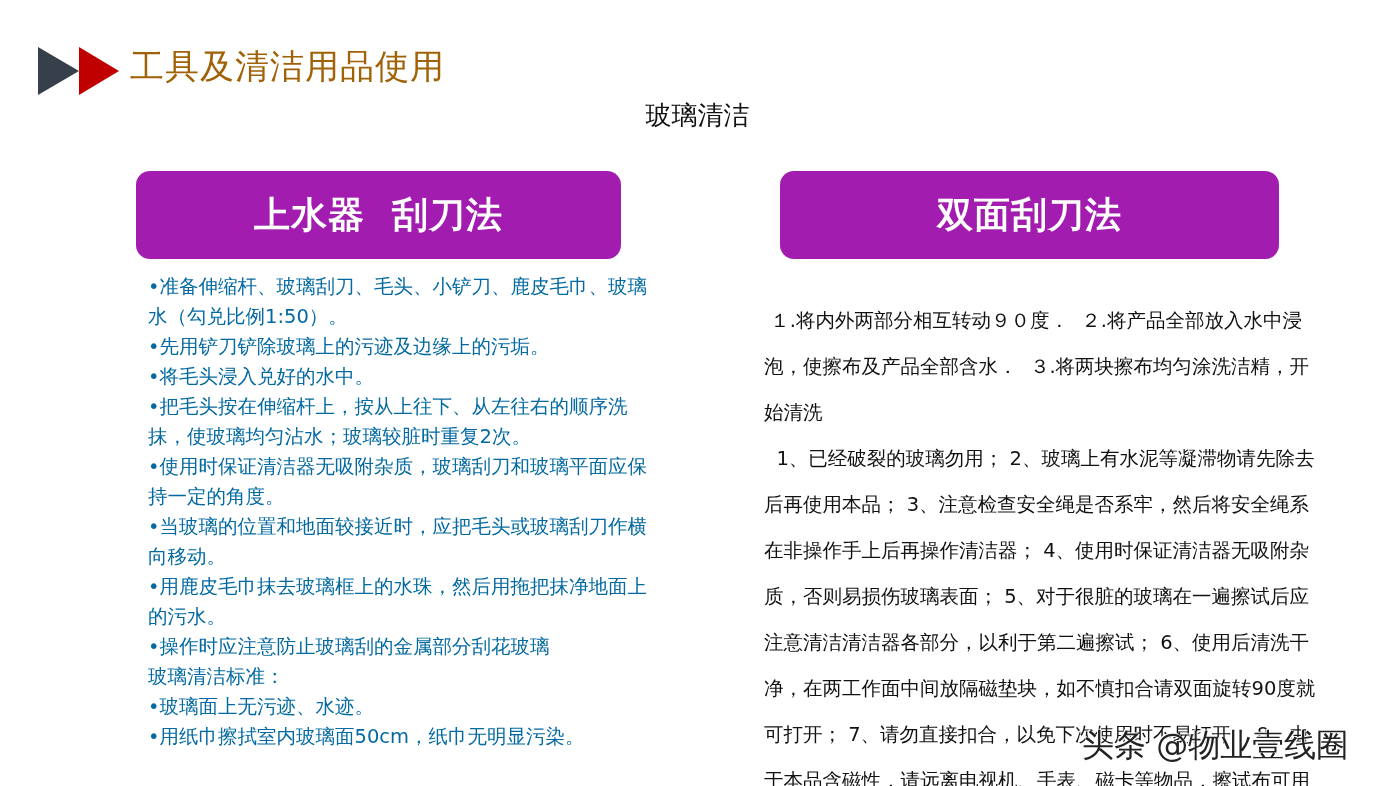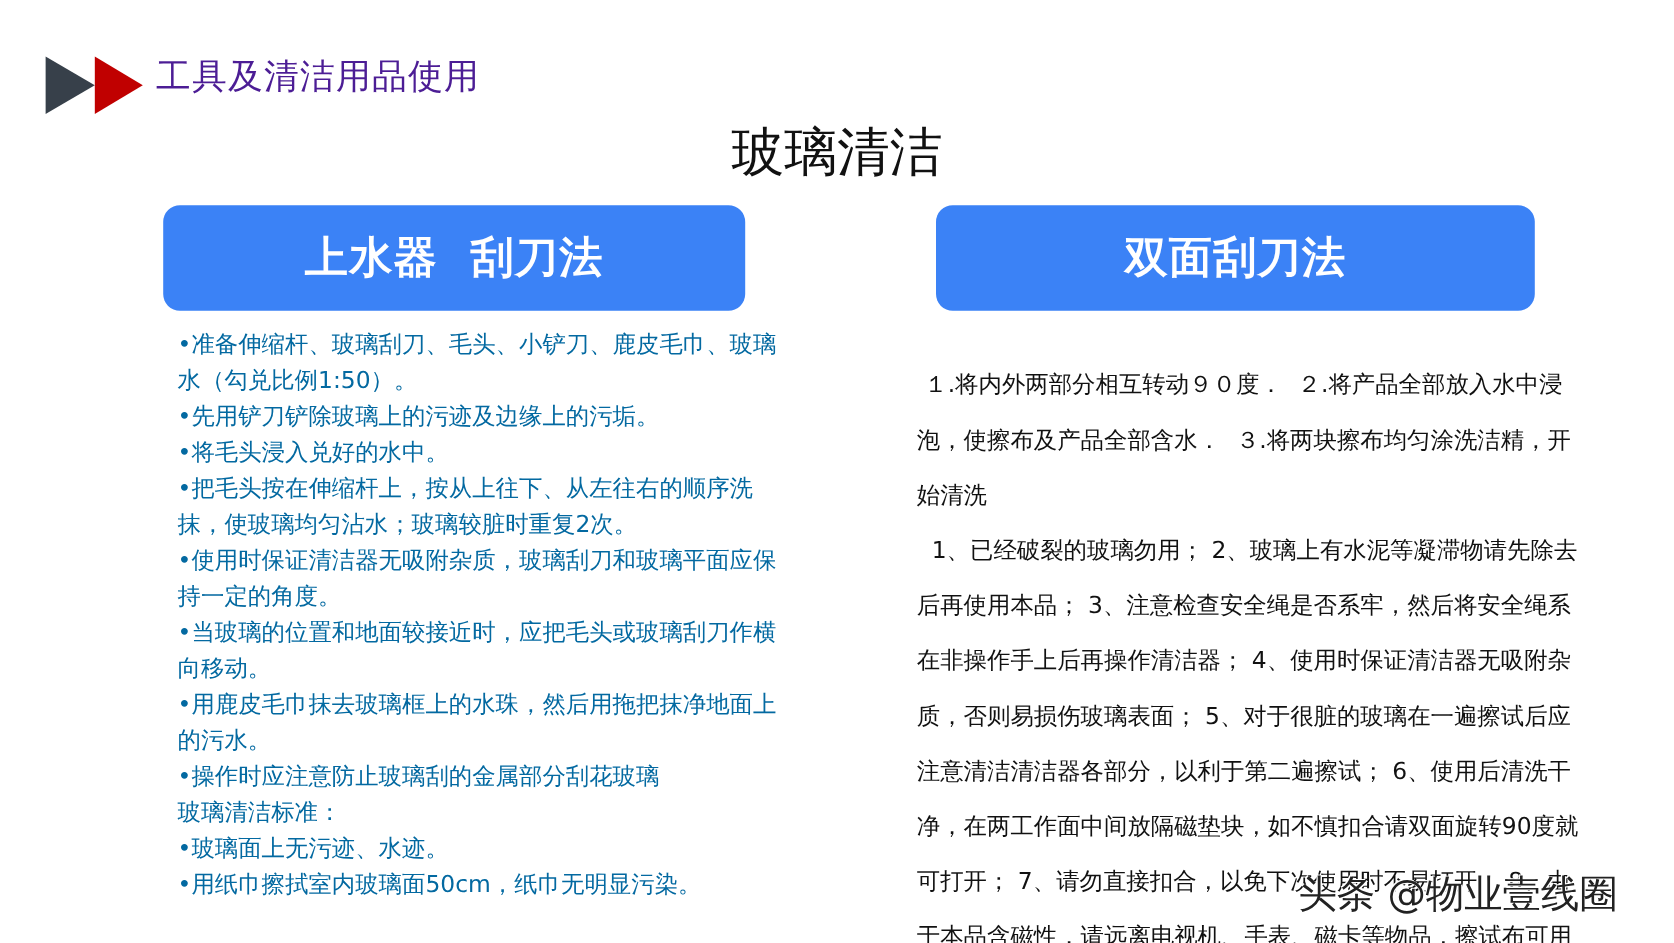--- a/index.html
+++ b/index.html
@@ -4,24 +4,24 @@
 <style>
   html, body { margin:0; padding:0; }
   body { width:1395px; height:786px; background:#ffffff; position:relative; overflow:hidden;
          font-family:"DejaVu Sans","Liberation Sans",sans-serif; color:#111; }
   .header { position:absolute; left:38px; top:46px; height:50px; display:flex; align-items:center; }
   .arrows { position:relative; width:84px; height:48px; }
   .tri { position:absolute; top:0; width:0; height:0; border-top:24px solid transparent; border-bottom:24px solid transparent; }
   .tri.dark { left:0; border-left:41px solid #37404a; }
   .tri.red { left:41px; border-left:40px solid #c00000; }
   .section-title { position:absolute; left:130px; top:44px; font-family:"DejaVu Serif","Liberation Serif",serif;
-         font-size:29px; font-weight:normal; letter-spacing:1px; color:#4c1d95; white-space:nowrap; }
+         font-size:34px; font-weight:normal; letter-spacing:1px; color:#a16207; white-space:nowrap; }
   .page-title { position:absolute; left:0; width:1395px; top:98px; text-align:center;
-         font-family:"DejaVu Serif","Liberation Serif",serif; font-size:44px; color:#111; }
-  .banner { position:absolute; background:#3b82f6; border-radius:14px; color:#fff; display:flex; align-items:center; justify-content:center;
+         font-family:"DejaVu Serif","Liberation Serif",serif; font-size:26px; color:#111; }
+  .banner { position:absolute; background:#a21caf; border-radius:14px; color:#fff; display:flex; align-items:center; justify-content:center;
          font-size:36px; font-weight:bold; letter-spacing:1px; }
   .banner.left { left:136px; top:171px; width:485px; height:88px; }
   .banner.right { left:780px; top:171px; width:499px; height:88px; }
   .left-body { position:absolute; left:148px; top:272px; width:510px; font-size:19.5px; line-height:30px; color:#0369a1; }
   .left-body p { margin:0; }
   .right-body { position:absolute; left:764px; top:298px; width:560px; font-size:19.5px; line-height:46px; color:#111; }
   .right-body p { margin:0; }
   .right-body .notice { font-weight:bold; }
   .watermark { position:absolute; left:1082px; top:724px; font-size:32px; color:#222; white-space:nowrap; letter-spacing:0px;
          text-shadow:1px 1px 0 #fff, -1px -1px 0 #fff; }

